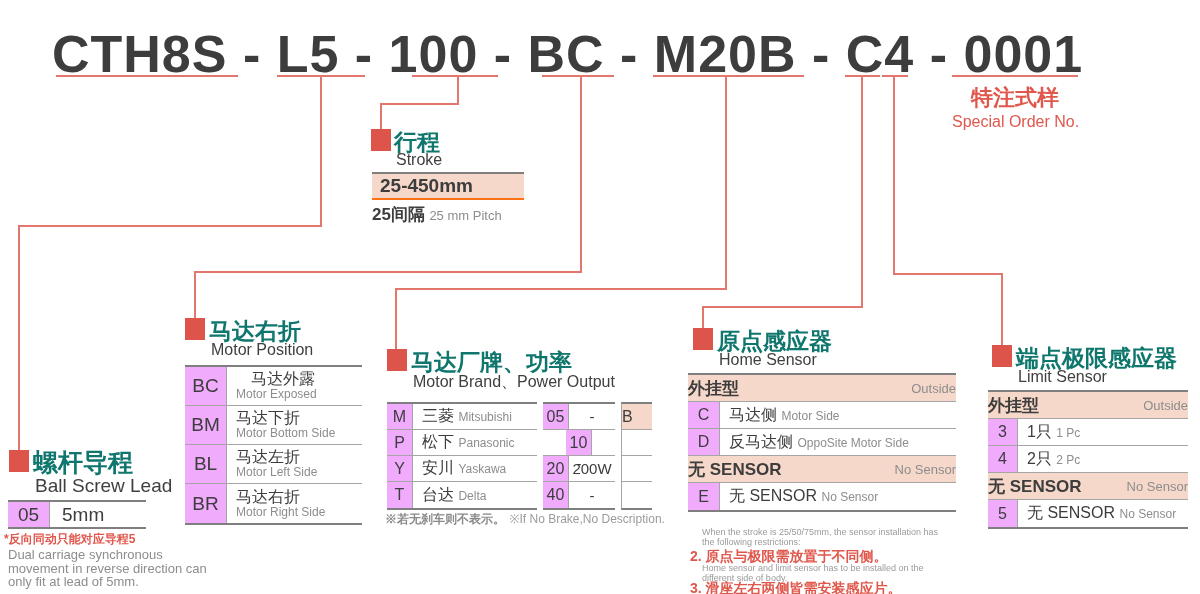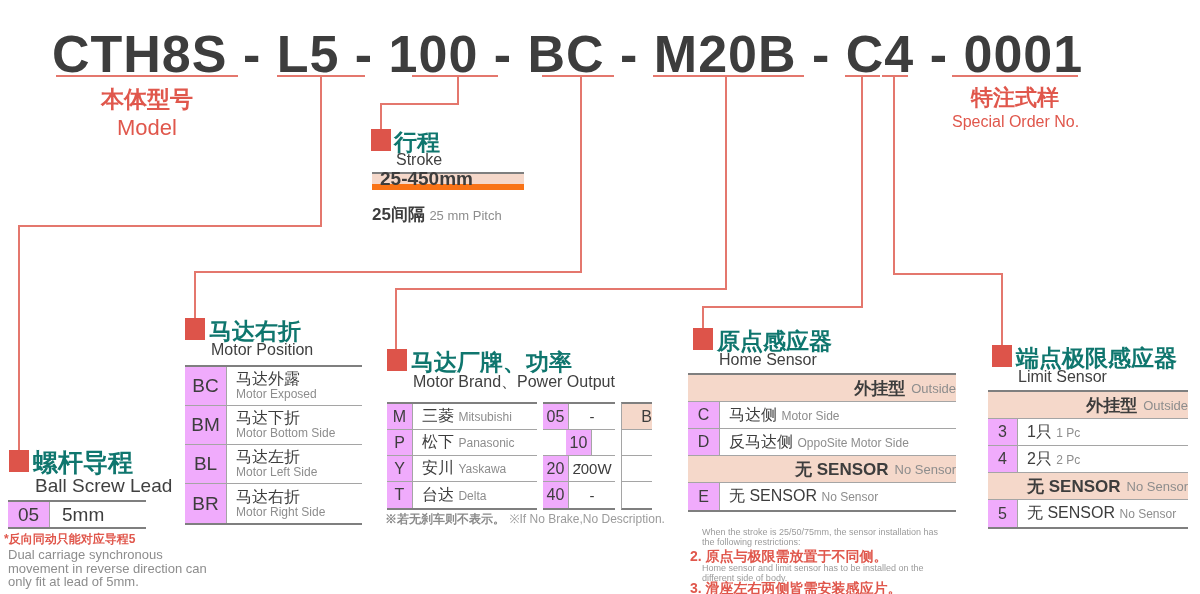--- a/index.html
+++ b/index.html
@@ -25,21 +25,21 @@
   .lbl-en{font-size:19px;color:#e0574c;text-align:center;white-space:nowrap;}
   
   .tbl{position:absolute;border-top:2px solid #7f7f7f;border-bottom:2px solid #7f7f7f;}
   .row{position:relative;display:flex;align-items:center;border-bottom:1px solid #a5a5a5;box-sizing:border-box;}
   .row:last-child{border-bottom:none;}
   .codecell{background:#f0abfc;display:flex;align-items:center;justify-content:center;
     height:100%;border-right:1px solid #a5a5a5;box-sizing:border-box;flex:none;}
   .desccell{padding-left:9px;line-height:1.05;}
   .zh{color:#3d3d3d;}
   .en{color:#8d8d8d;}
-  .grouprow{background:#f5d8ca;justify-content:flex-end;}
+  .grouprow{background:#f5d8ca;justify-content:space-between;}
   .pinkbox{background:#f5d8ca;}
   .notes-red{font-weight:bold;color:#e0574c;white-space:nowrap;}
   .notes-gray{color:#9b9b9b;}
 </style>
 </head>
 <body>
 
 <div id="canvas">
 
   <div class="abs model-title">CTH8S - L5 - 100 - BC - M20B - C4 - 0001</div>
@@ -70,48 +70,44 @@
   <div class="rline" style="left:395px;top:288px;width:2px;height:62px;"></div>
 
   <div class="rline" style="left:861px;top:77px;width:2px;height:231px;"></div>
   <div class="rline" style="left:702px;top:306px;width:161px;height:2px;"></div>
   <div class="rline" style="left:702px;top:306px;width:2px;height:24px;"></div>
 
   <div class="rline" style="left:893px;top:77px;width:2px;height:198px;"></div>
   <div class="rline" style="left:893px;top:273px;width:110px;height:2px;"></div>
   <div class="rline" style="left:1001px;top:273px;width:2px;height:74px;"></div>
 
-  <div class="abs" style="left:56px;top:84px;width:182px;">
-    <div class="lbl-zh">本体型号</div>
-    <div class="lbl-en" style="font-size:22px;">Model</div>
-  </div>
   <div class="abs" style="left:952px;top:83px;width:126px;">
     <div class="lbl-zh" style="font-size:22px;">特注式样</div>
     <div class="lbl-en" style="font-size:16px;">Special Order No.</div>
   </div>
 
   <div class="rsq" style="left:371px;top:129px;"></div>
   <div class="h-zh" style="left:394px;top:127px;">行程</div>
   <div class="h-en" style="left:396px;top:151px;">Stroke</div>
-  <div class="abs pinkbox" style="left:372px;top:172px;width:152px;height:18px;border-top:2px solid #7f7f7f;border-bottom:6px solid #f97316;box-sizing:border-box;display:flex;align-items:center;">
+  <div class="abs pinkbox" style="left:372px;top:172px;width:152px;height:28px;border-top:2px solid #7f7f7f;border-bottom:2px solid #f97316;box-sizing:border-box;display:flex;align-items:center;">
     <span style="font-size:19px;font-weight:bold;padding-left:8px;">25-450mm</span>
   </div>
   <div class="abs" style="left:372px;top:203px;white-space:nowrap;">
     <span class="zh" style="font-size:17px;font-weight:600;">25间隔</span>
     <span class="en" style="font-size:13px;">25 mm Pitch</span>
   </div>
 
   <div class="rsq" style="left:185px;top:318px;"></div>
   <div class="h-zh" style="left:209px;top:316px;">马达右折</div>
   <div class="h-en" style="left:211px;top:341px;">Motor Position</div>
   <div class="tbl" style="left:185px;top:365px;width:177px;">
     <div class="row" style="height:39px;">
       <div class="codecell" style="width:42px;font-size:19px;">BC</div>
       <div class="desccell">
-        <div class="zh" style="font-size:16px;">马达外露</div>
+        <div class="zh" style="font-size:16px;margin-left:15px;">马达外露</div>
         <div class="en" style="font-size:12px;">Motor Exposed</div>
       </div>
     </div>
     <div class="row" style="height:39px;">
       <div class="codecell" style="width:42px;font-size:19px;">BM</div>
       <div class="desccell">
         <div class="zh" style="font-size:16px;">马达下折</div>
         <div class="en" style="font-size:12px;">Motor Bottom Side</div>
       </div>
     </div>

